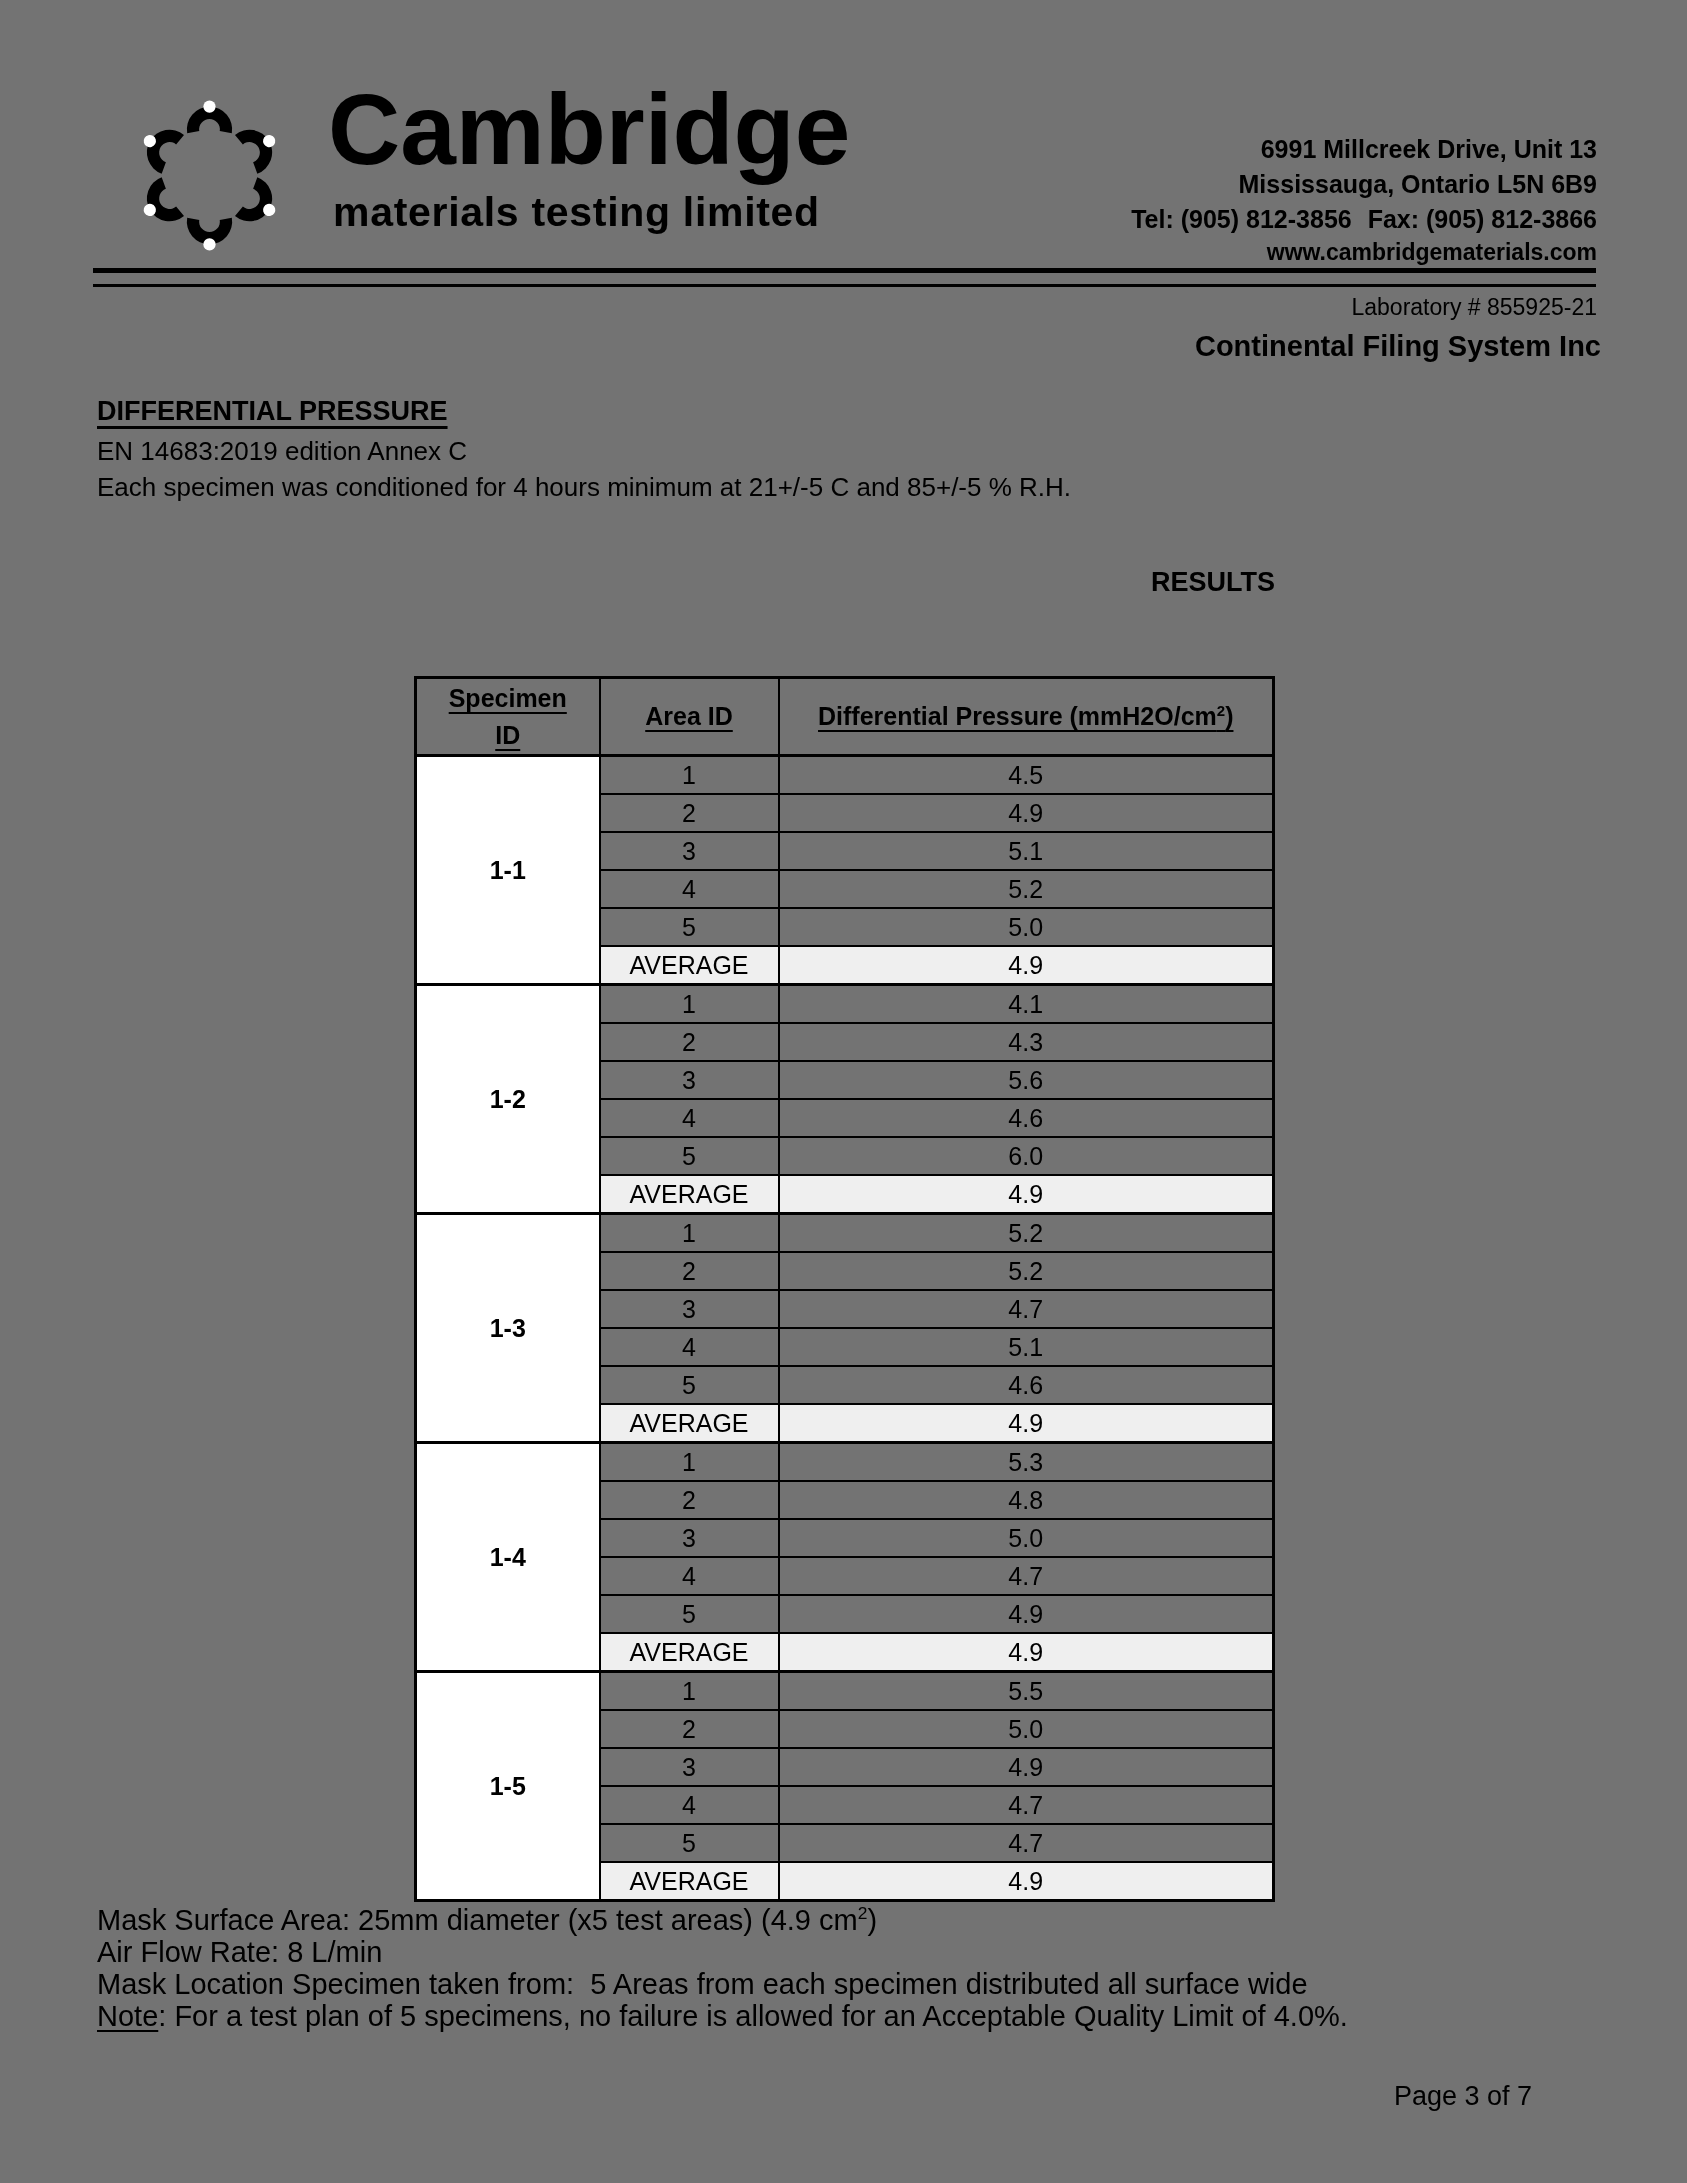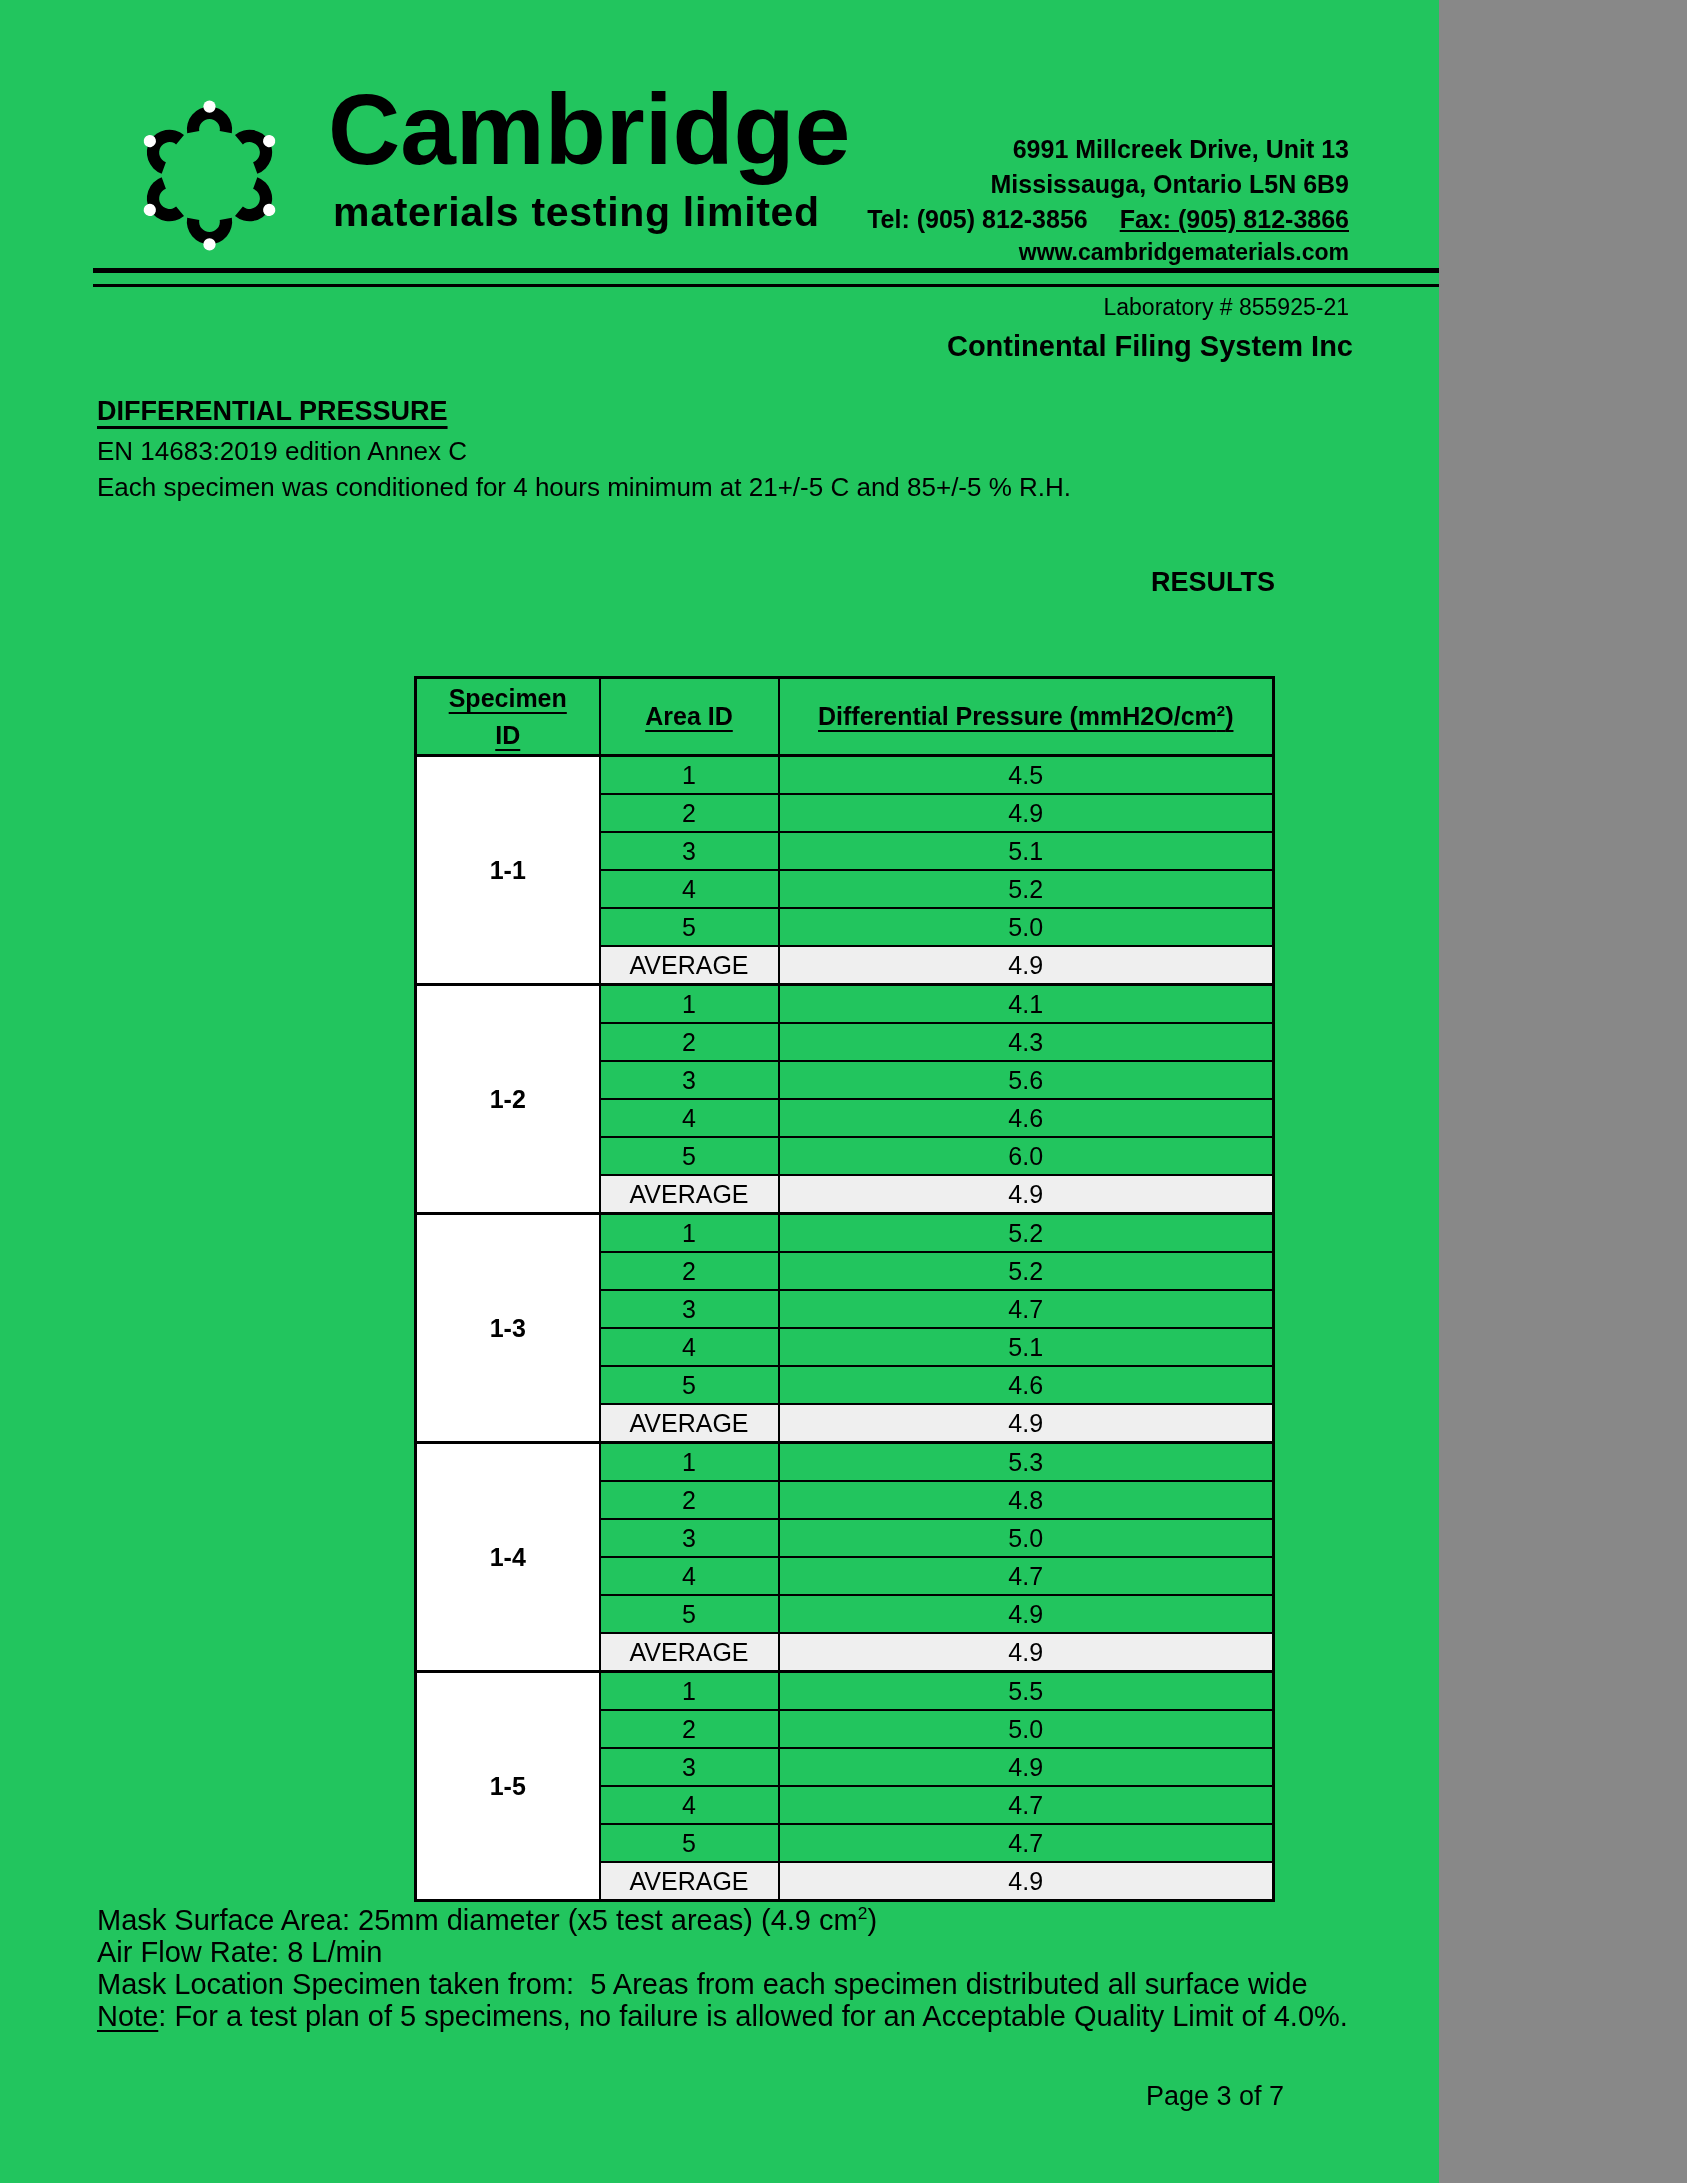--- a/index.html
+++ b/index.html
@@ -1,40 +1,40 @@
 <!DOCTYPE html>
 <html style="font-size:10.7px"><head>
 <meta charset="utf-8">
 <style>
   html, body { margin: 0; padding: 0; background: #888; }
   .page {
     position: relative;
-    width: 1439px;
+    width: 1687px;
     height: 2183px;
-    background: #22c55e;
+    background: #737373;
     font-family: "Liberation Sans", sans-serif;
     color: #000000;
     overflow: hidden;
   }
   
   .logo-mark { position: absolute; left: 132px; top: 100px; width: 155px; height: 151px; }
   .logo-title {
     position: absolute; left: 328px; top: 79px;
     font-size: 100px; font-weight: bold; letter-spacing: 0px; line-height: 1;
   }
   .logo-subtitle {
     position: absolute; left: 333px; top: 192px;
     font-size: 41px; font-weight: bold; letter-spacing: 0.7px; line-height: 1;
   }
   .header-right {
     position: absolute; right: 90px; top: 132px;
     text-align: right; font-weight: bold; line-height: 35px; font-size: 25px;
   }
   .header-right .telfax { font-size: 25px; }
-  .header-right .telfax .fax { margin-left: 32px; text-decoration: underline; }
+  .header-right .telfax .fax { margin-left: 16px; }
   .header-right .website { font-size: 23px; line-height: 31px; }
   .rule-1 { position: absolute; left: 93px; width: 1503px; top: 268px; height: 5.3px; background: #000; }
   .rule-2 { position: absolute; left: 93px; width: 1503px; top: 284px; height: 2.7px; background: #000; }
   
   .lab-number { position: absolute; right: 90px; top: 294px; font-size: 23px; }
   .client-name { position: absolute; right: 86px; top: 330px; font-size: 29px; font-weight: bold; }
   
   .section-title {
     position: absolute; left: 97px; top: 396px;
     font-size: 27px; font-weight: bold;

